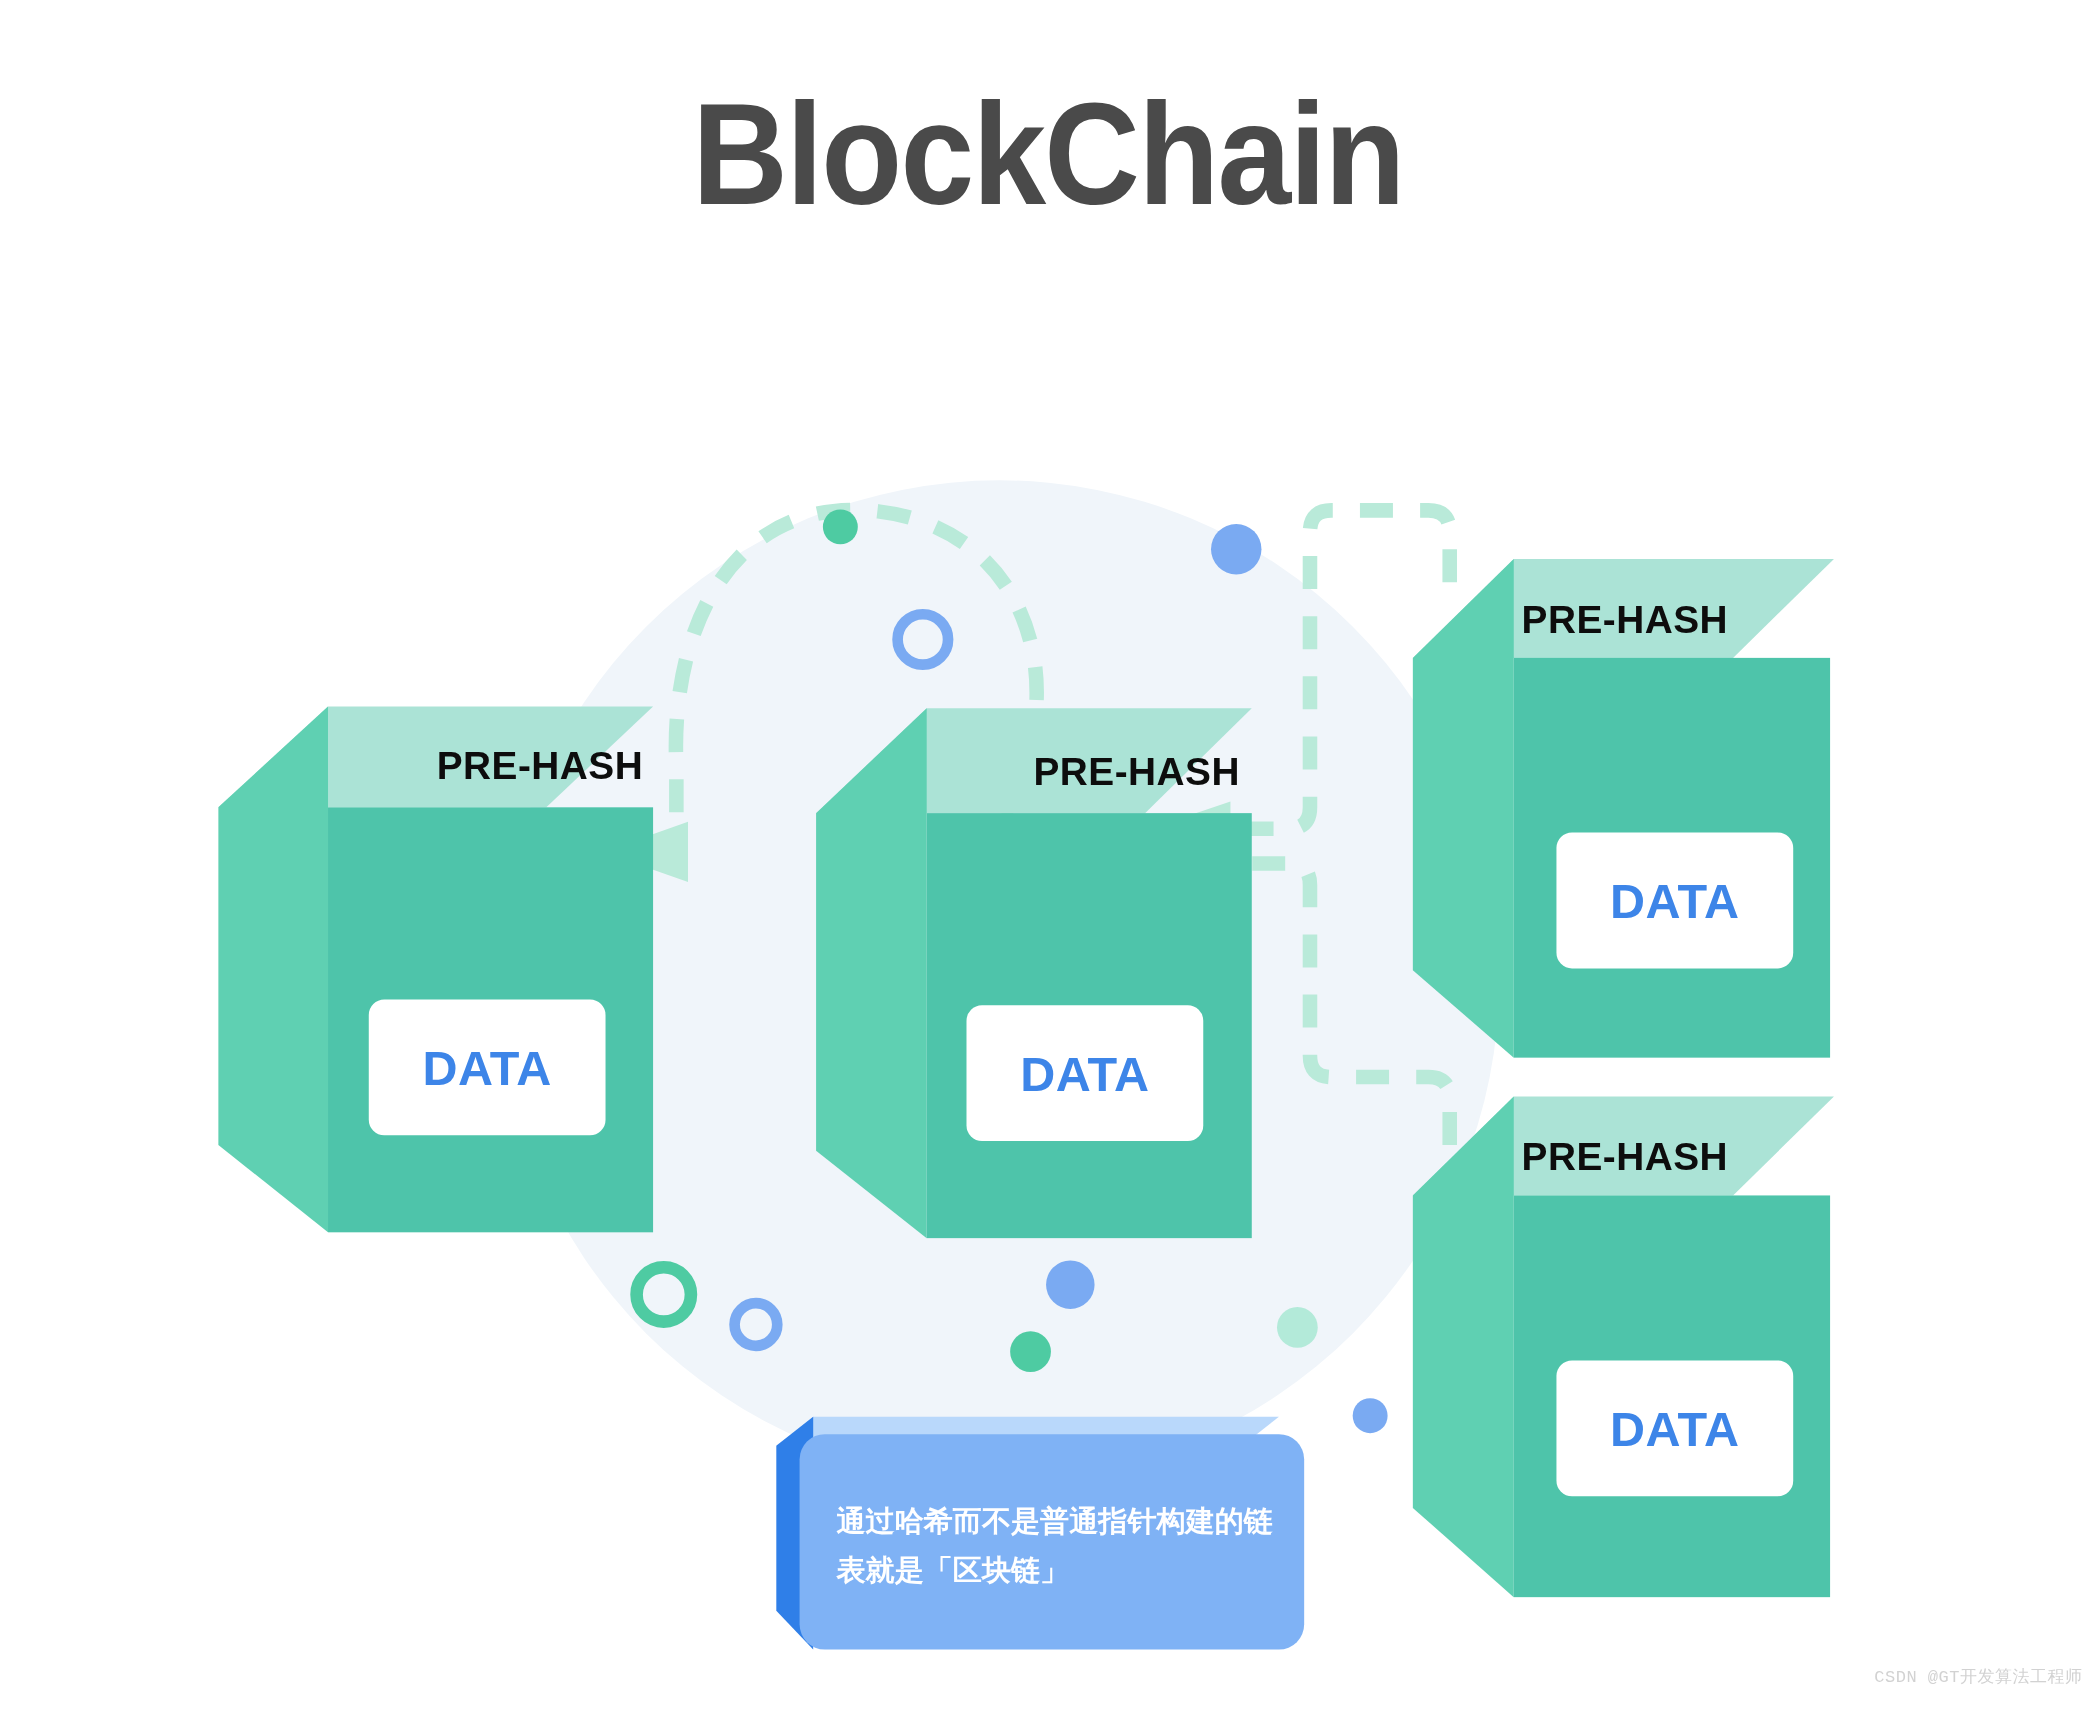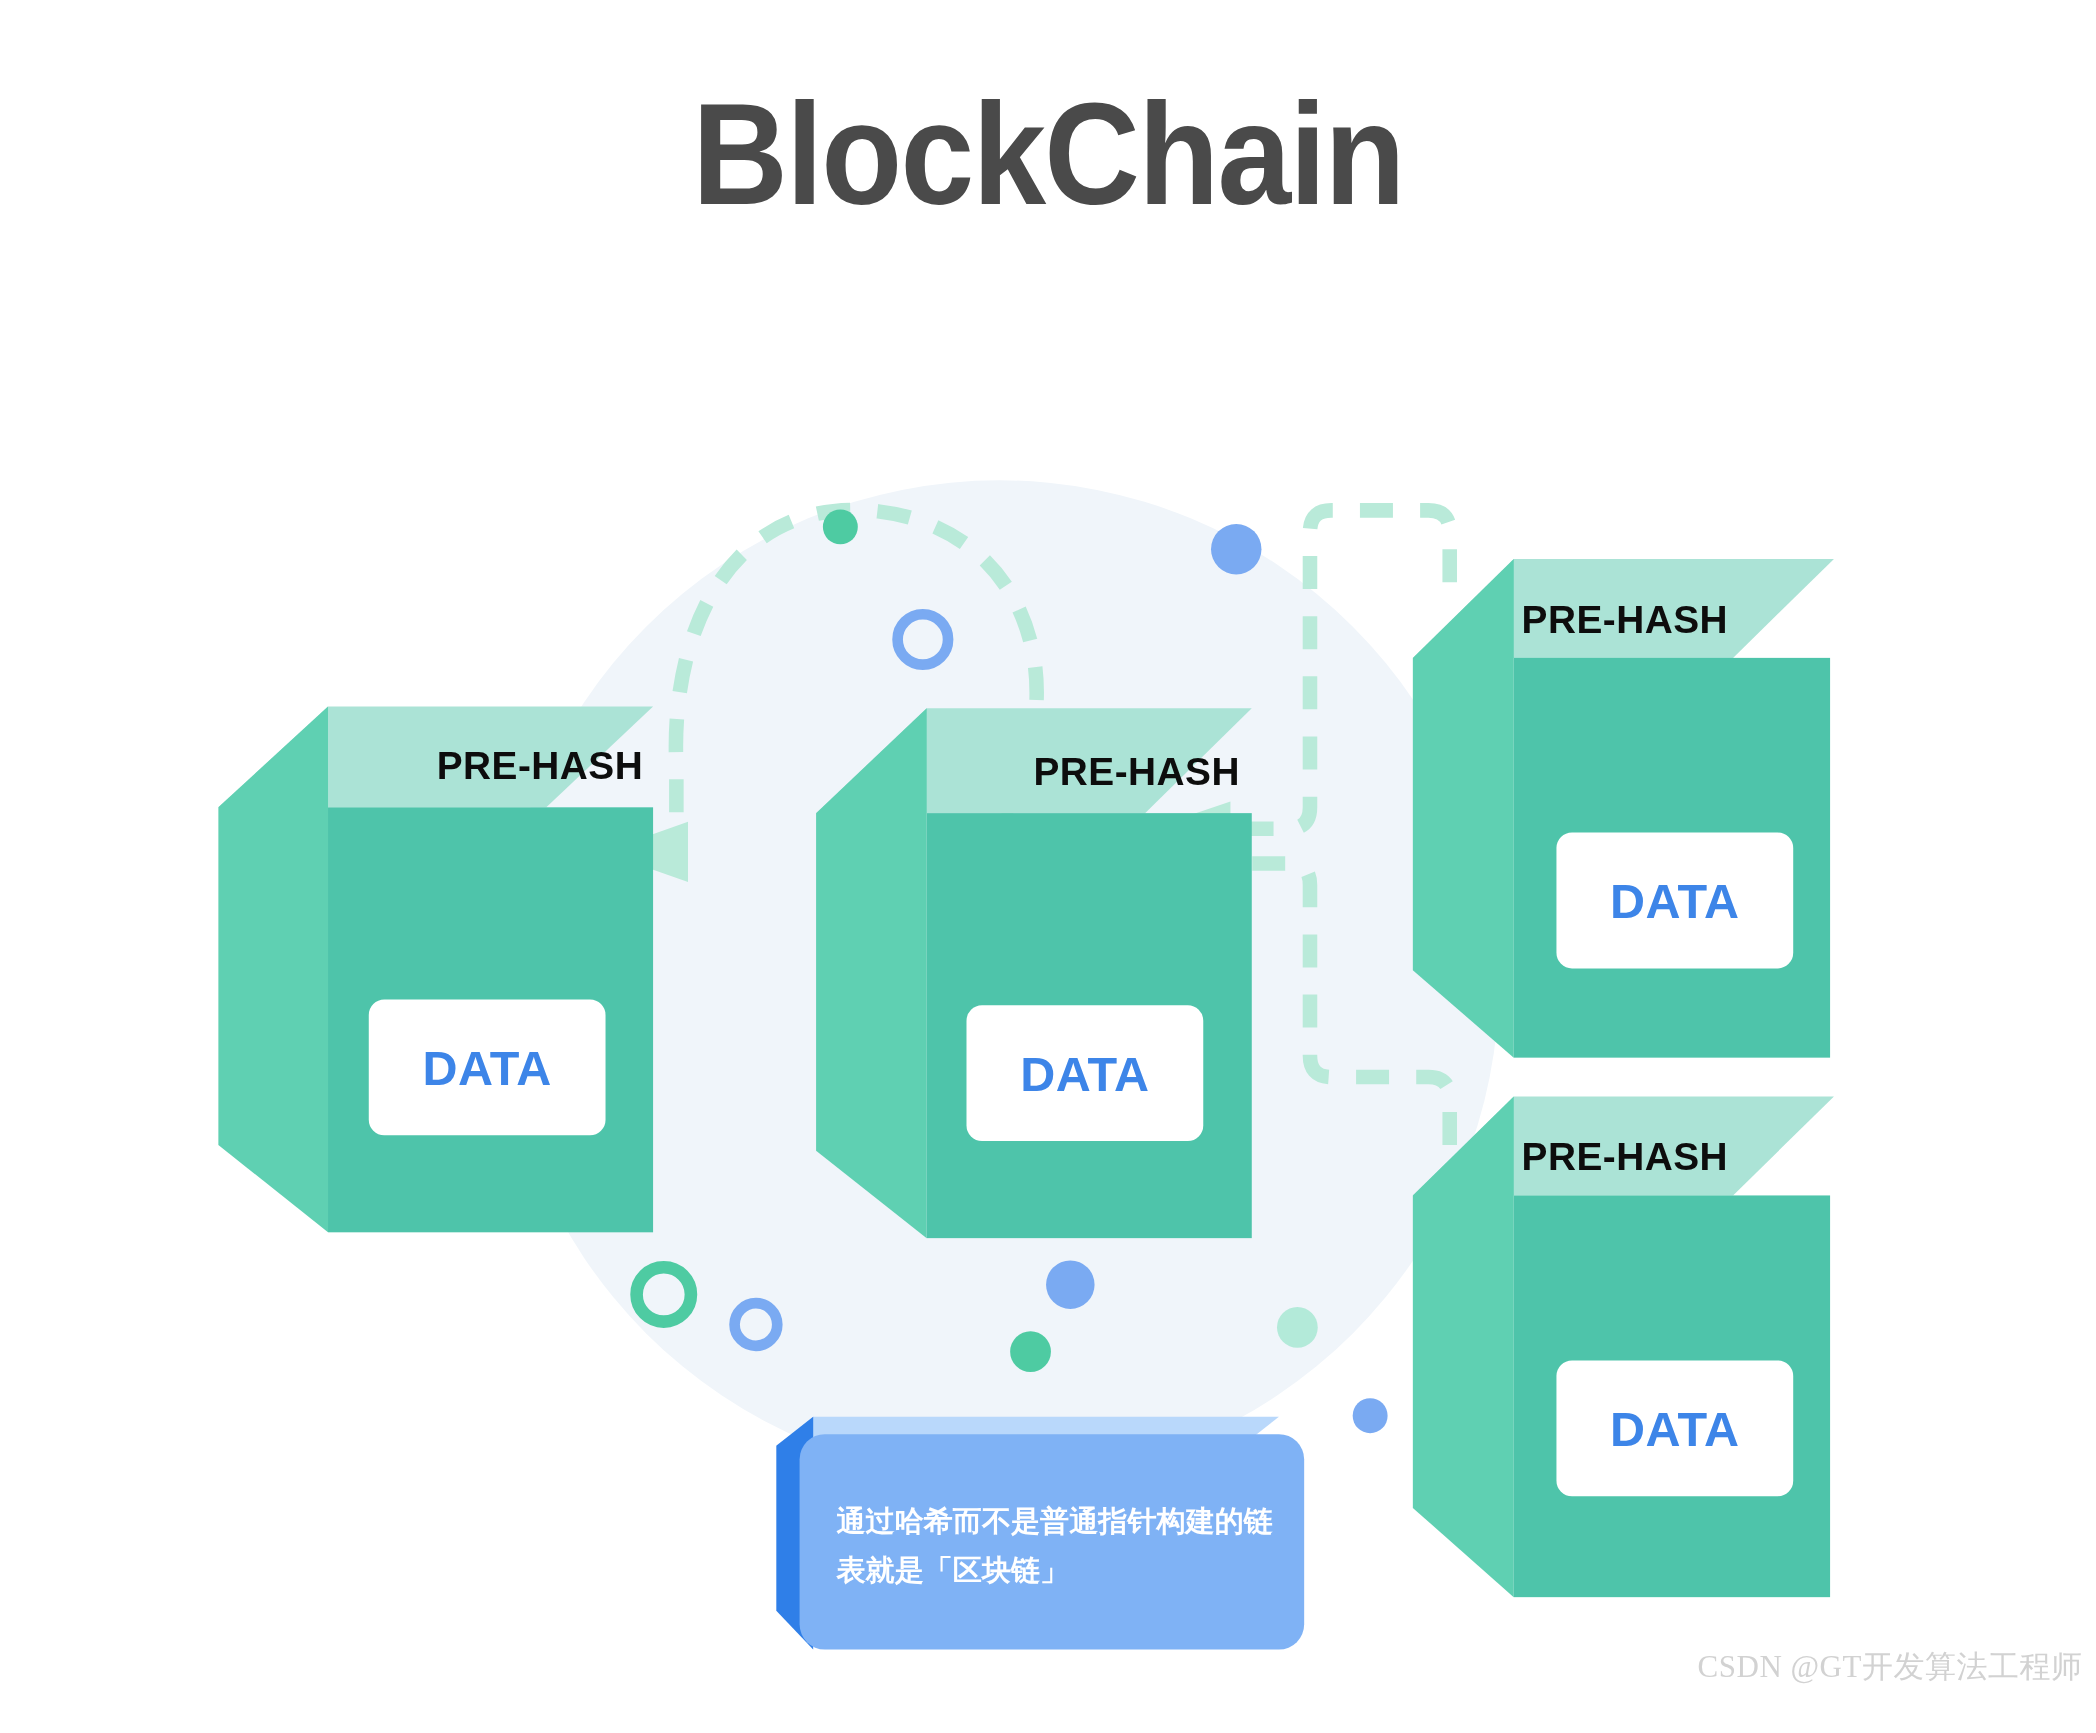--- a/index.html
+++ b/index.html
@@ -36,23 +36,23 @@
     line-height: 1.0;
     transform: scaleX(0.92);
     transform-origin: 50% 50%;
     user-select: none;
   }
 
   #watermark {
     position: absolute;
     right: 13.6px;
     bottom: 15.5px;
-    font-size: 31px;
+    font-size: 17px;
     color: #d2d2d2;
-    font-family: Liberation Serif, serif;
+    font-family: Liberation Mono, monospace;
     letter-spacing: 0.5px;
     user-select: none;
   }
 
   svg text { user-select: none; }
 
   .cube-label {
     font-family: "Liberation Sans", "DejaVu Sans", sans-serif;
     font-weight: bold;
     font-size: 40px;

